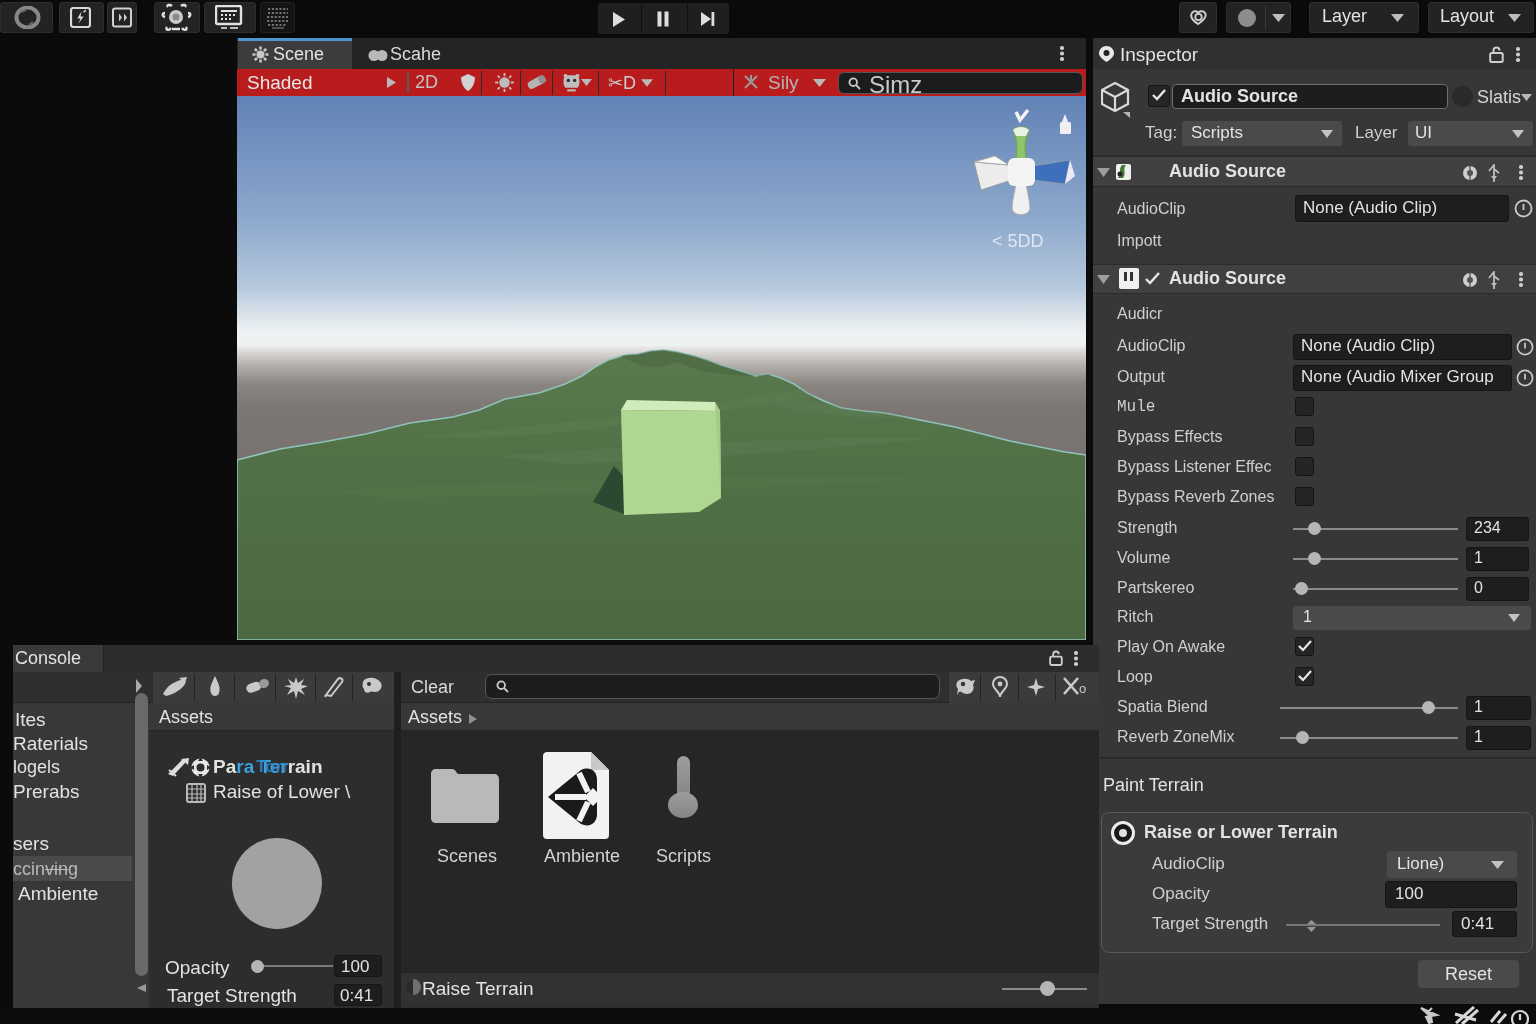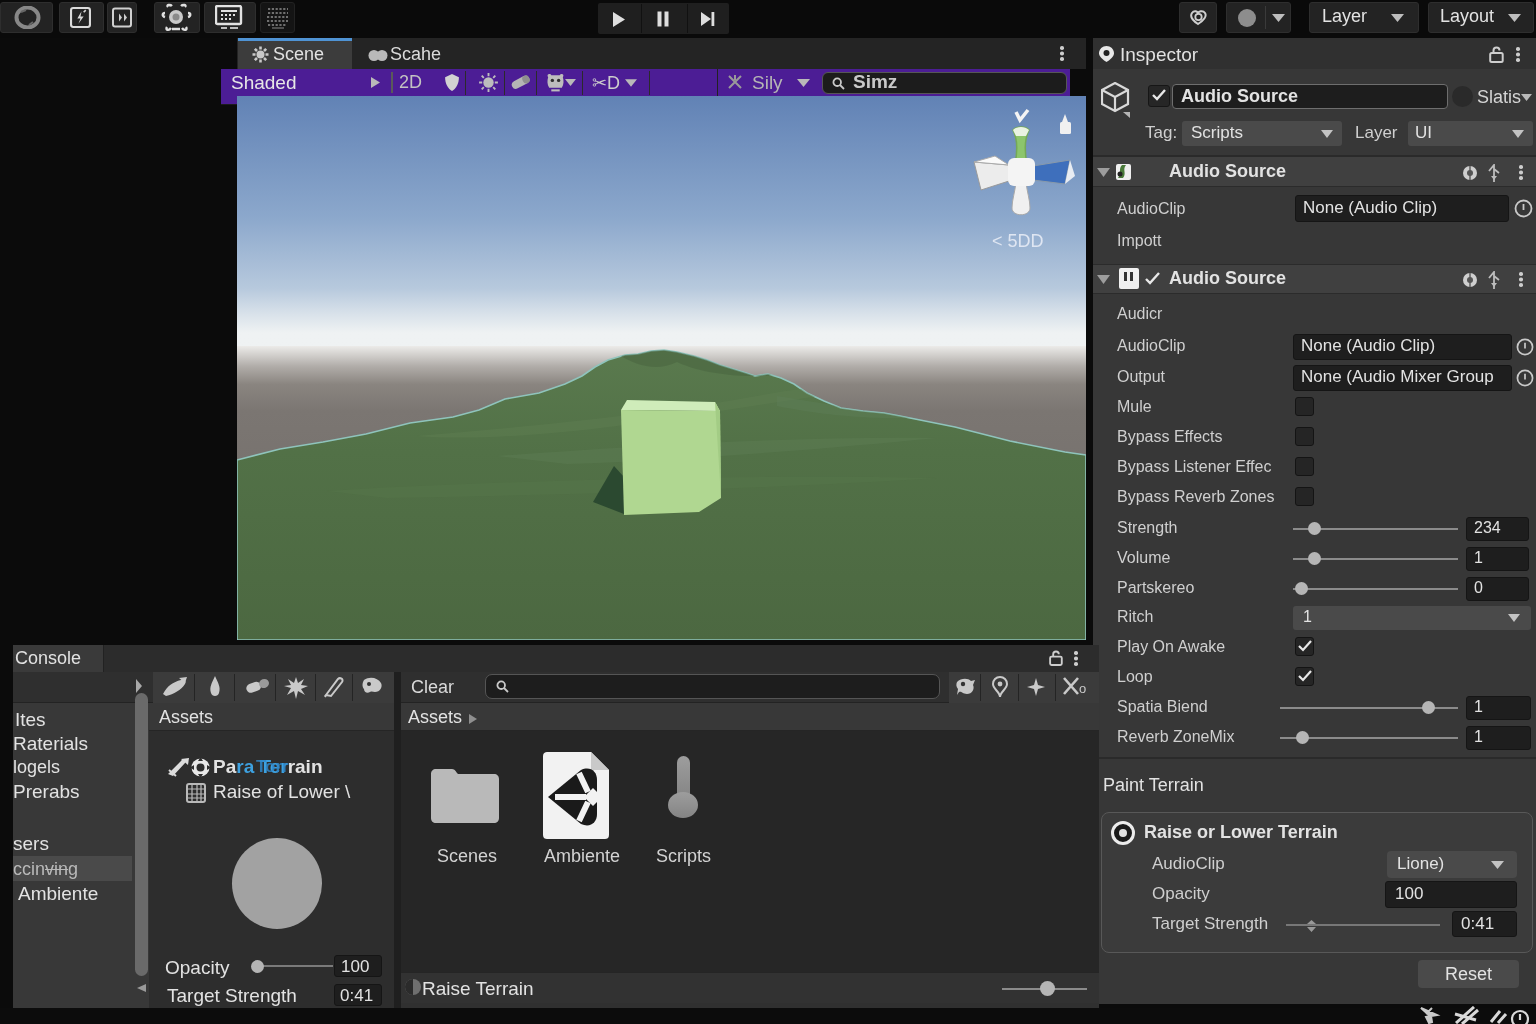--- a/index.html
+++ b/index.html
@@ -107,21 +107,21 @@
       </svg>
     <div class="abs txt" style="left:36px;top:6px;font-size:18px;">Scene</div>
     <svg class="abs" style="left:131px;top:11px;" width="20" height="13" viewBox="0 0 20 13">
         <circle cx="6" cy="6.5" r="5.5" fill="#b9b9b9"></circle>
         <circle cx="14" cy="6.5" r="5.5" fill="#b9b9b9"></circle>
       </svg>
     <div class="abs txt" style="left:153px;top:6px;font-size:18px;color:#dadada;">Scahe</div>
     <div class="abs" style="left:823px;top:8px;width:3.5px;height:3.5px;background:#cdcdcd;border-radius:50%;box-shadow:0 5.5px 0 #cdcdcd,0 11px 0 #cdcdcd;"></div>
   </div>
 
-  <div class="abs" id="scenetb" style="left:221px;top:69px;width:849px;height:36px;background:#4c1d95;border-bottom:1px solid #1c1c1c;">
+  <div class="abs" id="scenetb" style="left:237px;top:69px;width:849px;height:36px;background:#b91c1c;border-bottom:1px solid #1c1c1c;">
     <div class="abs lbl" style="left:10px;top:3px;font-size:19px;color:#e6e6e6;">Shaded</div>
     <svg class="abs" style="left:150px;top:8px;" width="9" height="11" viewBox="0 0 9 11">
         <path d="M0 0 L9 5.5 L0 11 Z" fill="#b9b9b9"></path>
       </svg>
     <div class="abs" style="left:170px;top:3px;width:2px;height:21px;background:#5a5a5a;"></div>
     <div class="abs lbl" style="left:178px;top:3px;font-size:18px;color:#c2c2c2;">2D</div>
     <svg class="abs" style="left:224px;top:5px;" width="14" height="17" viewBox="0 0 13 16">
         <path d="M6.5 0 L13 3 C13 9 10.5 13.5 6.5 16 C2.5 13.5 0 9 0 3 Z" fill="#d2d2d2"></path>
       </svg>
     <svg class="abs" style="left:256px;top:4px;" width="23" height="19" viewBox="0 0 22 18">
@@ -158,21 +158,21 @@
       </svg>
     <div class="abs lbl" style="left:531px;top:3px;font-size:19px;color:#b5b5b5;">Sily</div>
     <svg class="abs" style="left:576px;top:10px;" width="13" height="8" viewBox="0 0 13 8">
         <path d="M0 0 L13 0 L6.5 8 Z" fill="#b9b9b9"></path>
       </svg>
     <div class="abs" style="left:601px;top:3px;width:245px;height:22px;background:#1c1c1c;border:1.5px solid #565656;border-radius:6px;"></div>
     <svg class="abs" style="left:611px;top:8px;" width="13" height="13" viewBox="0 0 13 13">
         <circle cx="5.2" cy="5.2" r="3.8" fill="none" stroke="#c9c9c9" stroke-width="1.8"></circle>
         <path d="M8 8 L12 12" stroke="#c9c9c9" stroke-width="1.8"></path>
       </svg>
-    <div class="abs lbl" style="left:632px;top:2px;font-size:19px;color:#c9c9c9;font-weight:bold;">Simz</div>
+    <div class="abs lbl" style="left:632px;top:2px;font-size:24px;color:#c9c9c9;">Simz</div>
   </div>
 
   <div class="abs" id="scene" style="left:237px;top:96px;width:849px;height:544px;overflow:hidden;">
     <svg width="849" height="544" viewBox="0 0 849 544">
       <defs>
         <linearGradient id="sky" x1="0" y1="0" x2="0" y2="1">
           <stop offset="0" stop-color="#6182b5"></stop>
           <stop offset="0.33" stop-color="#8ca8cc"></stop>
           <stop offset="0.52" stop-color="#b7c9dd"></stop>
           <stop offset="0.59" stop-color="#d9e2ea"></stop>
@@ -332,21 +332,21 @@
         <circle cx="9.5" cy="9.5" r="8" fill="none" stroke="#c9c9c9" stroke-width="1.8"></circle>
         <path d="M9.5 5 V11" stroke="#c9c9c9" stroke-width="1.8"></path>
       </svg>
     <div class="abs lbl" style="left:24px;top:330px;">Output</div>
     <div class="abs field" style="left:200px;top:327px;width:219px;height:26px;border:1px solid #151515;"></div>
     <div class="abs txt" style="left:208px;top:329px;font-size:17px;">None (Audio Mixer Group</div>
     <svg class="abs" style="left:423px;top:331px;" width="18" height="18" viewBox="0 0 19 19">
         <circle cx="9.5" cy="9.5" r="8" fill="none" stroke="#c9c9c9" stroke-width="1.8"></circle>
         <path d="M9.5 5 V11" stroke="#c9c9c9" stroke-width="1.8"></path>
       </svg>
-    <div class="abs lbl" style="left:24px;top:360px;">Mule</div>
+    <div class="abs lbl" style="left:24px;top:360px;font-family:Liberation Mono, monospace;">Mule</div>
     <div class="abs" style="left:202px;top:359px;width:19px;height:19px;background:#252525;border:1px solid #141414;border-radius:3px;"></div>
     <div class="abs lbl" style="left:24px;top:390px;">Bypass Effects</div>
     <div class="abs" style="left:202px;top:389px;width:19px;height:19px;background:#252525;border:1px solid #141414;border-radius:3px;"></div>
     <div class="abs lbl" style="left:24px;top:420px;">Bypass Listener Effec</div>
     <div class="abs" style="left:202px;top:419px;width:19px;height:19px;background:#252525;border:1px solid #141414;border-radius:3px;"></div>
     <div class="abs lbl" style="left:24px;top:450px;">Bypass Reverb Zones</div>
     <div class="abs" style="left:202px;top:449px;width:19px;height:19px;background:#252525;border:1px solid #141414;border-radius:3px;"></div>
 
     <div class="abs lbl" style="left:24px;top:481px;">Strength</div>
     <div class="abs" style="left:200px;top:490px;width:165px;height:2px;background:#8b8b8b;"></div>

